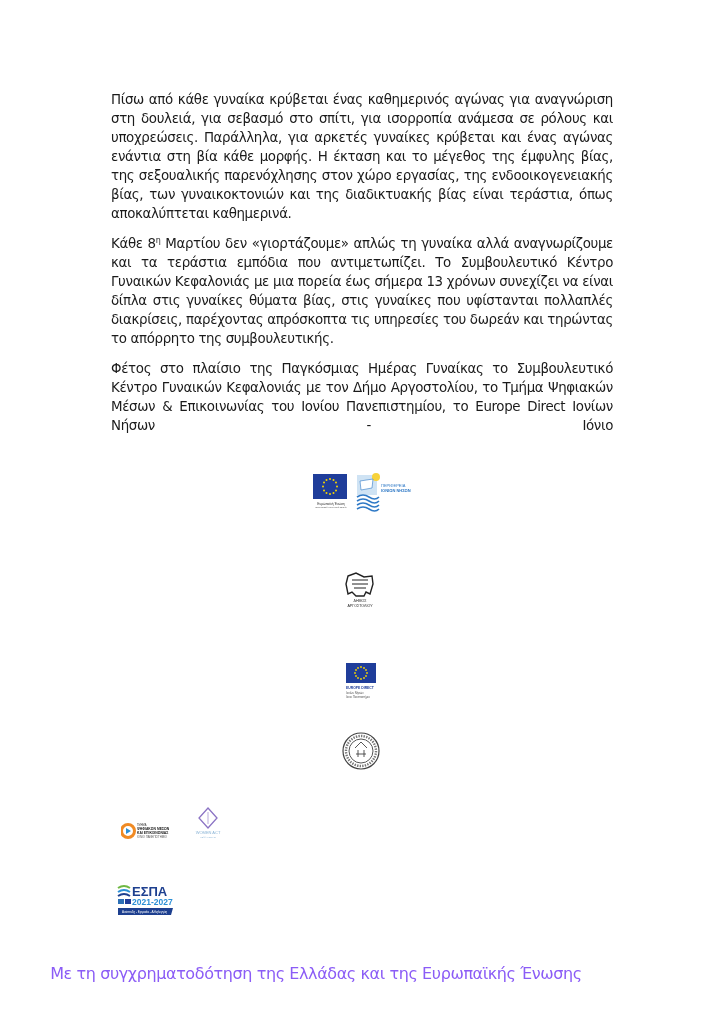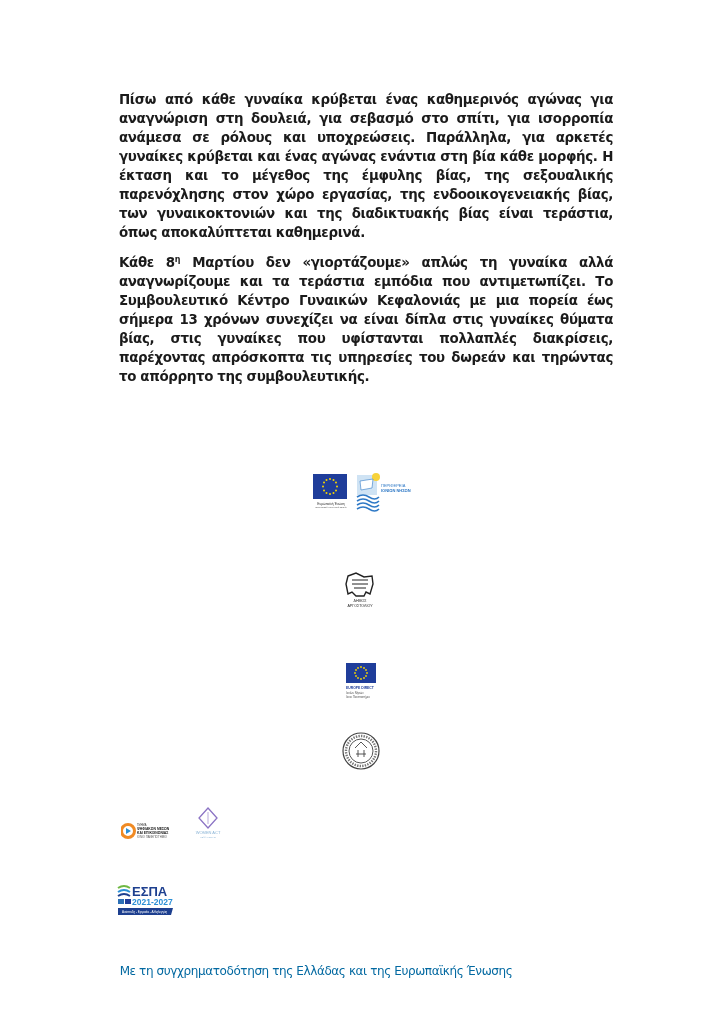--- a/index.html
+++ b/index.html
@@ -2,46 +2,47 @@
 <html><head>
 <meta charset="utf-8">
 <style>
   html, body { margin: 0; padding: 0; background: #ffffff; }
   body { width: 724px; height: 1024px; position: relative; overflow: hidden;
          font-family: "Liberation Sans", sans-serif; color: #1a1a1a; }
   .page { position: absolute; left: 0; top: 0; width: 724px; height: 1024px; background: #fff; }
   .body-text { position: absolute; left: 111px; width: 502px; font-size: 13.4px; line-height: 19px;
                text-align: justify; text-align-last: left; font-family: "DejaVu Sans", sans-serif;
                letter-spacing: -0.35px; word-spacing: 0px; color: #1b1b1b; }
-  .body-text p { margin: 0 0 11px 8px; font-weight: bold; }
+  .body-text p { margin: 0 0 11px 0; }
   .body-text p.last { text-align-last: justify; }
   sup { font-size: 8px; vertical-align: 5px; line-height: 0; }
   
   .eu-flag { position: absolute; left: 313px; top: 474px; width: 34px; height: 25px; background: #1f3d9a; }
   .eu-flag-caption { position: absolute; left: 311px; top: 501px; width: 40px; height: 6px; font-size: 3px; color:#333; text-align:center; }
   .region-logo { position: absolute; left: 355px; top: 473px; width: 60px; height: 40px; }
   .muni-logo { position: absolute; left: 342px; top: 570px; width: 36px; height: 40px; }
   .ed-logo { position: absolute; left: 346px; top: 663px; width: 30px; height: 42px; }
   .ed-flag { position: absolute; left: 0; top: 0; width: 30px; height: 20px; background: #1f3d9a; }
   .uni-logo { position: absolute; left: 341px; top: 730px; width: 40px; height: 42px; }
   .digital-logo { position: absolute; left: 121px; top: 822px; width: 60px; height: 18px; }
   .womenact-logo { position: absolute; left: 190px; top: 806px; width: 36px; height: 36px; }
   .espa-logo { position: absolute; left: 116px; top: 880px; width: 58px; height: 40px; }
   .footer-text { position: absolute; left: 0; top: 964px; width: 632px; text-align: center;
-                 font-family: "DejaVu Sans", sans-serif; font-size: 12px; letter-spacing: -0.4px; color: #0369a1; }
+                 font-family: "DejaVu Sans", sans-serif; font-size: 16px; letter-spacing: -0.4px; color: #8b5cf6; }
   svg text { font-family: "Liberation Sans", sans-serif; }
 </style>
 </head>
 <body>
 
 <div class="page">
 
   <div class="body-text" style="top:90px;">
     <p>Πίσω από κάθε γυναίκα κρύβεται ένας καθημερινός αγώνας για αναγνώριση στη δουλειά, για σεβασμό στο σπίτι, για ισορροπία ανάμεσα σε ρόλους και υποχρεώσεις. Παράλληλα, για αρκετές γυναίκες κρύβεται και ένας αγώνας ενάντια στη βία κάθε μορφής.  Η έκταση και το μέγεθος της έμφυλης βίας, της σεξουαλικής παρενόχλησης στον χώρο εργασίας, της ενδοοικογενειακής βίας, των γυναικοκτονιών και της διαδικτυακής βίας είναι τεράστια, όπως αποκαλύπτεται καθημερινά.</p>
     <p><span>Κάθε 8</span><sup>η</sup><span> Μαρτίου δεν «γιορτάζουμε» απλώς τη γυναίκα αλλά αναγνωρίζουμε και τα τεράστια εμπόδια που αντιμετωπίζει. Το Συμβουλευτικό Κέντρο Γυναικών Κεφαλονιάς με μια πορεία έως σήμερα 13 χρόνων συνεχίζει να είναι δίπλα στις γυναίκες θύματα βίας, στις γυναίκες που υφίστανται πολλαπλές διακρίσεις, παρέχοντας απρόσκοπτα τις υπηρεσίες του δωρεάν και τηρώντας το απόρρητο της συμβουλευτικής.</span></p>
+    <p class="last">Φέτος στο πλαίσιο της Παγκόσμιας Ημέρας Γυναίκας το Συμβουλευτικό Κέντρο Γυναικών Κεφαλονιάς με τον Δήμο Αργοστολίου, το Τμήμα Ψηφιακών Μέσων &amp; Επικοινωνίας του Ιονίου Πανεπιστημίου, το Europe Direct Ιονίων Νήσων - Ιόνιο</p>
   </div>
 
   <div class="eu-flag">
     <svg width="34" height="25">
       <g fill="#f5d400">
         <circle cx="17" cy="5" r="1"></circle>
           <circle cx="20.5" cy="6" r="1"></circle>
           <circle cx="23" cy="8.5" r="1"></circle>
         <circle cx="24" cy="12.5" r="1"></circle>
           <circle cx="23" cy="16.5" r="1"></circle>

